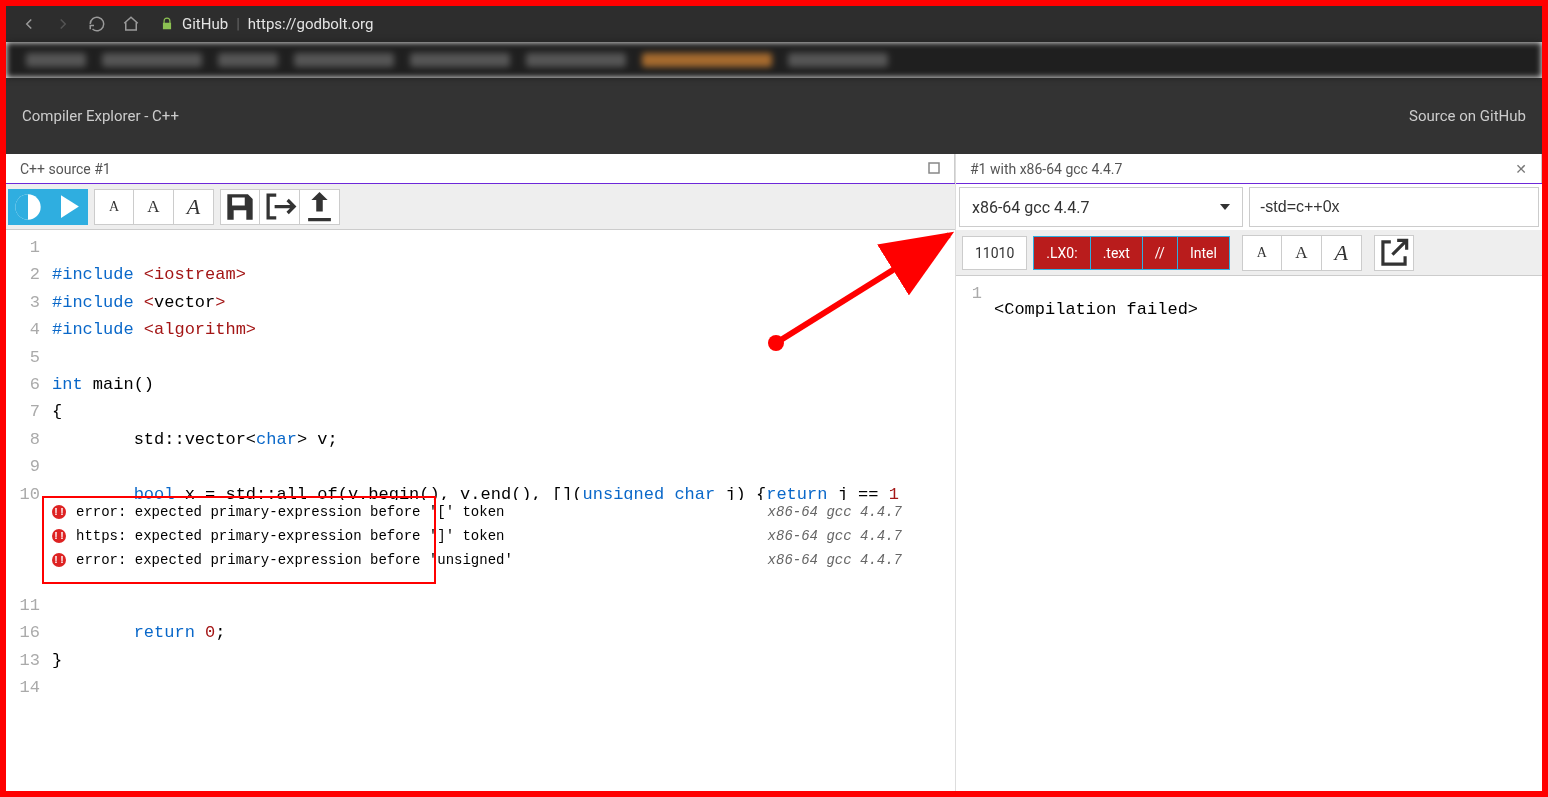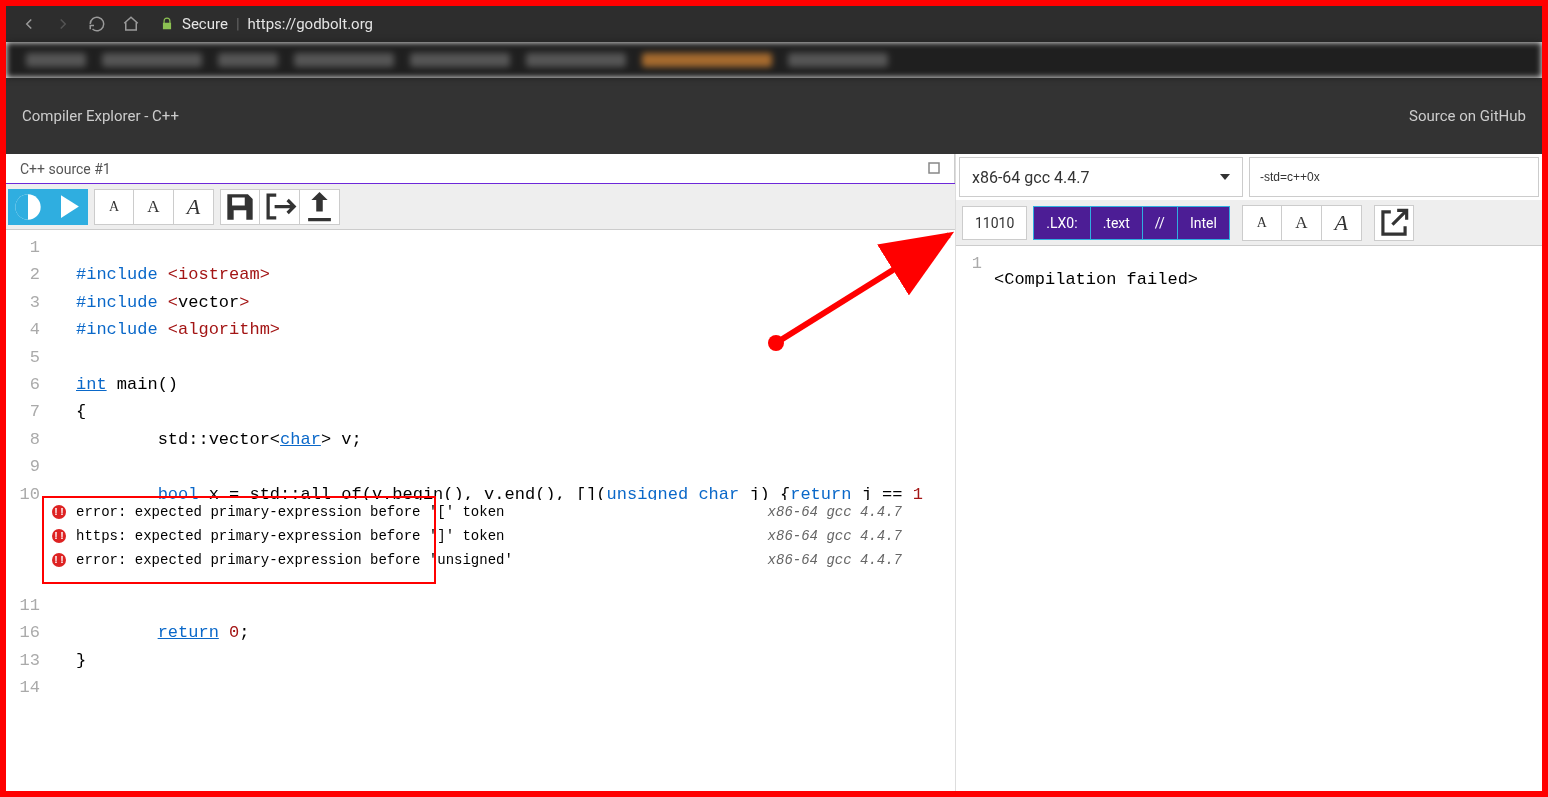--- a/index.html
+++ b/index.html
@@ -85,53 +85,52 @@
   flex: 1;
   height: 40px;
   background: #fff; border: 1px solid #ccc;
   display: flex; align-items: center; justify-content: space-between;
   padding: 0 12px; font-size: 16px; color: #333; cursor: pointer;
   margin: 3px;
 }
 .compiler-select .caret { border-top: 6px solid #333; border-left: 5px solid transparent; border-right: 5px solid transparent; }
 .opts-input {
   width: 290px; height: 40px; border: 1px solid #ccc;
-  padding: 0 10px; font-size: 12px; color: #333;
+  padding: 0 10px; font-size: 16px; color: #333;
   margin: 3px;
 }
 .toolbar2 {
   height: 46px; background: #eee; border-bottom: 1px solid #ccc;
   display: flex; align-items: center; padding: 0 6px; gap: 6px;
 }
 .pill {
   height: 34px; padding: 0 12px;
   background: #fff; border: 1px solid #ccc;
   display: inline-flex; align-items: center; justify-content: center;
   font-size: 14px; color: #333;
 }
-.pill.active { background: #4c1d95; color: #fff; border-color: #2faee0; }
+.pill.active { background: #b91c1c; color: #fff; border-color: #2faee0; }
 .pill-group { display: inline-flex; }
 .pill-group .pill + .pill { border-left: none; }
 .editor {
   flex: 1; position: relative; overflow: hidden;
   font-family: Consolas, Monaco, 'Courier New', monospace;
   font-size: 17px;
 }
 .gutter {
   position: absolute; left: 0; top: 0; width: 40px; height: 100%;
   text-align: right; color: #aaa; padding: 4px 6px 0 0;
   line-height: 27.4px;
 }
 .code {
   position: absolute; left: 46px; top: 0; right: 12px;
   padding: 4px 0 0 0; line-height: 27.4px; color: #000;
   white-space: pre;
-  margin-left: 24px;
-}
-.tok-kw { color: #0a68c9; text-decoration: underline; }
+}
+.tok-kw { color: #0a68c9; }
 .tok-id { color: #000; }
 .tok-num { color: #a31515; }
 .inc { color: #0a68c9; }
 .inc-br { color: #a31515; }
 .err-overlay {
   position: absolute;
   left: 36px; top: 270px;
   width: 870px;
   background: #fff;
 }
@@ -194,21 +193,21 @@
   </span>
   <span class="nav-btn">
     <svg viewBox="0 0 24 24" fill="none" stroke="currentColor" stroke-width="2">
         <path d="M3 11l9-8 9 8M5 10v10h14V10"></path>
       </svg>
   </span>
   <div class="addr">
     <svg width="14" height="14" viewBox="0 0 24 24" fill="#8cc152">
         <path d="M6 10V7a6 6 0 1 1 12 0v3h1v11H5V10h1zm2 0h8V7a4 4 0 1 0-8 0v3z"></path>
       </svg>
-    <span>Secure</span>
+    <span>GitHub</span>
     <span class="sep">|</span>
     <span>https://godbolt.org</span>
   </div>
 </div>
 
 <div class="bookmarks-bar">
   <div class="bm sm"></div>
     <div class="bm"></div>
     <div class="bm sm"></div>
     <div class="bm"></div>
@@ -318,20 +317,26 @@
           <div>13</div>
           <div>14</div>
         </div>
       <div class="code" id="code-bot" style="top:358px"><div>&nbsp;</div><div>        <span class="tok-kw">return</span> <span class="tok-num">0</span>;</div><div>}</div><div>&nbsp;</div></div>
 
       <div class="err-box-outline"></div>
     </div>
   </div>
 
   <div class="right-pane">
+    <div class="tab-bar">
+      <div class="tab right-tab">
+        <span>#1 with x86-64 gcc 4.4.7</span>
+        <span class="close">✕</span>
+      </div>
+    </div>
     <div style="display:flex">
       <div class="compiler-select">
         <span>x86-64 gcc 4.4.7</span>
         <span class="caret"></span>
       </div>
       <input class="opts-input" value="-std=c++0x" style="">
     </div>
     <div class="toolbar2">
       <div class="pill">11010</div>
       <div class="pill-group">

